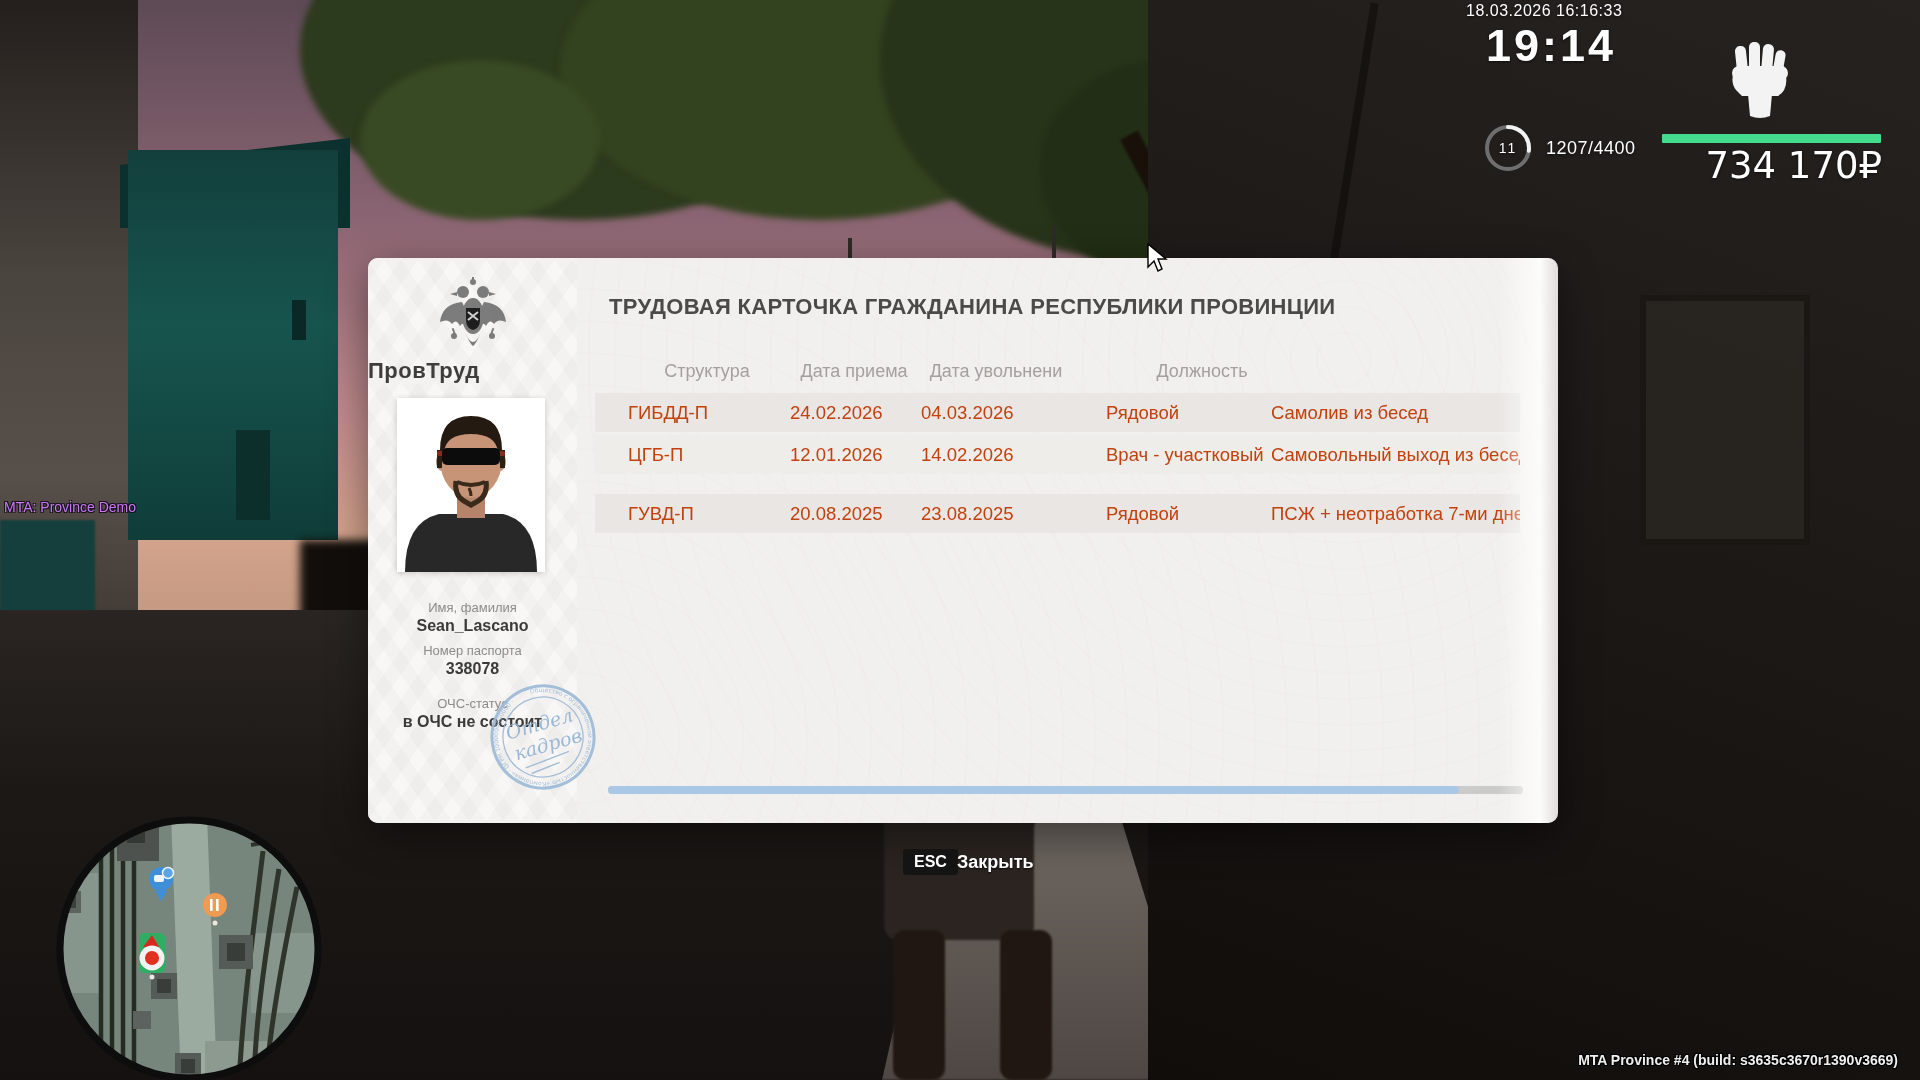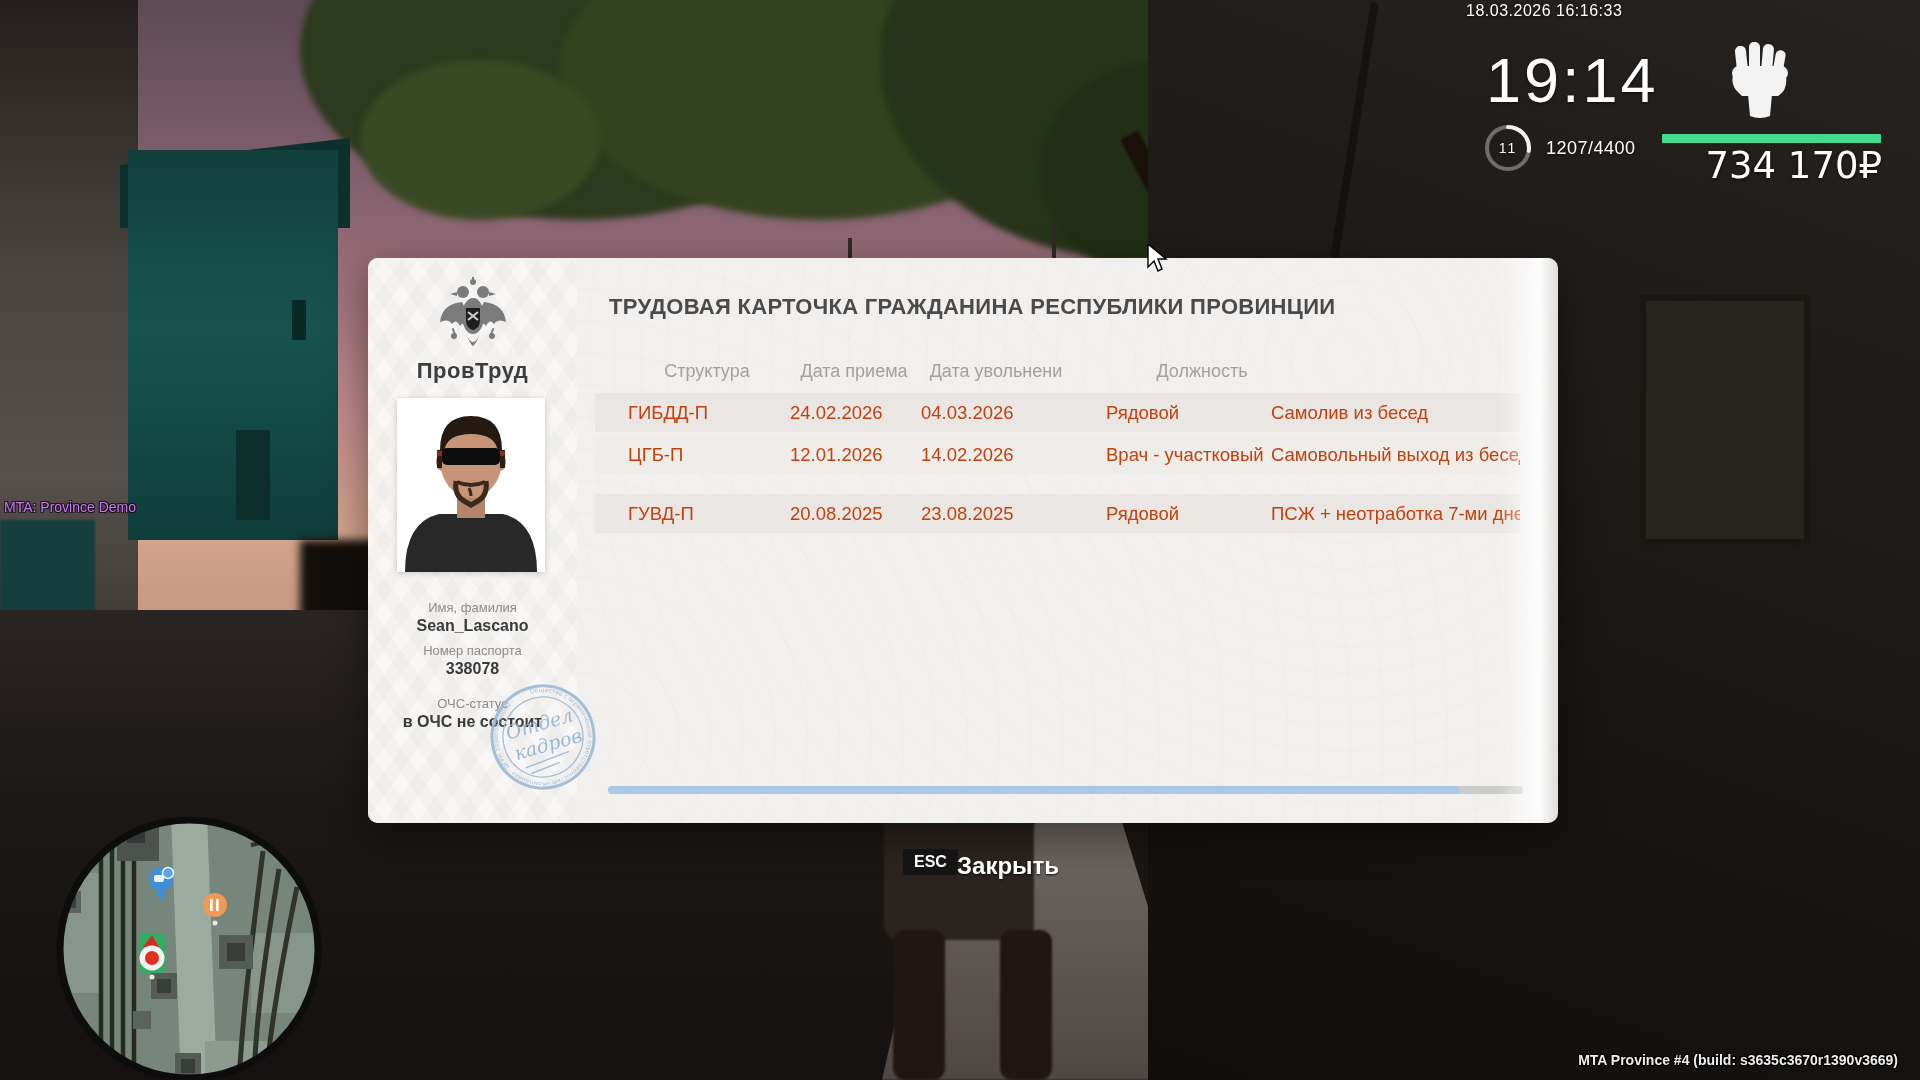--- a/index.html
+++ b/index.html
@@ -34,21 +34,21 @@
   
   .char{filter:blur(1px);}
   #char-torso{left:878px;top:690px;width:160px;height:150px;border-radius:30px;background:#211c19;}
   #char-shorts{left:884px;top:815px;width:150px;height:125px;border-radius:14px;background:#2b2420;}
   #char-leg-l{left:893px;top:930px;width:52px;height:150px;border-radius:12px;background:#201712;}
   #char-leg-r{left:1000px;top:930px;width:52px;height:150px;border-radius:12px;background:#201712;}
 
   
   .hudtxt{color:#fff;text-shadow:0 1px 3px rgba(0,0,0,.65);}
   #hud-datetime{left:1466px;top:2px;font-size:16px;letter-spacing:.5px;}
-  #hud-clock{left:1486px;top:44px;font-size:63px;font-weight:400;letter-spacing:3px;}
+  #hud-clock{left:1486px;top:20px;font-size:45px;font-weight:700;letter-spacing:3px;}
   #hud-ring{left:1482px;top:122px;width:52px;height:52px;}
   #hud-level{left:1482px;top:122px;width:52px;height:52px;display:flex;align-items:center;justify-content:center;
       font-size:14px;letter-spacing:2px;}
   #hud-xp{left:1546px;top:138px;font-size:18px;letter-spacing:.5px;}
   #hud-fist{left:1728px;top:42px;width:64px;height:76px;}
   #hud-moneybar{left:1662px;top:134px;width:219px;height:9px;border-radius:1px;}
   #hud-money{left:1582px;top:144px;width:300px;text-align:right;font-size:37px;
       font-family:"DejaVu Sans","Liberation Sans",sans-serif;font-weight:400;}
 
   
@@ -63,21 +63,21 @@
   #card-guilloche{left:0;top:0;width:100%;height:100%;opacity:.5;pointer-events:none;
       background:
         repeating-radial-gradient(circle at 82% 18%,rgba(160,150,140,.05) 0 2px,transparent 2px 26px),
         repeating-radial-gradient(circle at 18% 85%,rgba(160,150,140,.05) 0 2px,transparent 2px 32px);}
   #card-fold{right:0;top:0;width:60px;height:100%;pointer-events:none;
       background:linear-gradient(90deg,transparent,rgba(255,255,255,.8) 70%,rgba(190,185,180,.35));}
   #card-left{left:0;top:0;width:209px;height:565px;background:#f8f7f5;
       background-image:repeating-linear-gradient(125deg,rgba(120,120,120,.04) 0 14px,transparent 14px 28px),
                        repeating-linear-gradient(55deg,rgba(120,120,120,.04) 0 14px,transparent 14px 28px);}
   #org-emblem{left:68px;top:18px;width:74px;height:84px;}
-  #org-name{left:0;top:100px;width:209px;text-align:center;font-size:22px;font-weight:bold;color:#3d3d3d;letter-spacing:.5px;}
+  #org-name{left:0;top:100px;width:209px;font-size:22px;font-weight:bold;color:#3d3d3d;letter-spacing:.5px;}
   #photo{left:29px;top:140px;width:148px;height:174px;background:#fff;
       box-shadow:0 1px 6px rgba(0,0,0,.18);}
   .fieldgrp{left:0;width:209px;text-align:center;}
   .fieldlabel{font-size:13px;color:#8d8b89;}
   .fieldvalue{font-size:16px;font-weight:bold;color:#3a3a3a;margin-top:2px;}
   #fieldgrp-name{top:342px;} #fieldgrp-passport{top:385px;} #fieldgrp-ochs{top:438px;}
   #stamp{left:120px;top:424px;width:110px;height:110px;transform:rotate(-16deg);opacity:.9;}
 
   #card-title{left:241px;top:36px;width:900px;font-size:22px;font-weight:bold;color:#4a4a4a;letter-spacing:.3px;}
   .trow{left:227px;width:925px;height:39px;overflow:hidden;}
@@ -90,21 +90,21 @@
   .datarow{color:#c2410c;font-size:18.5px;}
   #row-0{top:135px;background:#e9e6e3;}
   #row-1{top:177px;background:#efedea;}
   #row-2{top:236px;background:#e9e6e3;}
   #scrollbar{left:240px;top:528px;width:915px;height:8px;border-radius:4px;background:#cbcbca;}
   #scrollbar-fill{left:0;top:0;height:8px;border-radius:4px;}
 
   
   #esc-key{left:903px;top:849px;padding:4px 11px;background:#141414;border-radius:3px;
       color:#fff;font-size:16px;font-weight:bold;}
-  #esc-action{left:957px;top:852px;color:#fff;font-size:24px;font-weight:bold;
+  #esc-action{left:957px;top:852px;color:#fff;font-size:18px;font-weight:bold;
       text-shadow:0 1px 2px rgba(0,0,0,.8);text-align:center;}
 
   
   #minimap{left:55px;top:815px;width:268px;height:268px;}
 </style>
 </head>
 <body>
 
 <div id="stage">
 

